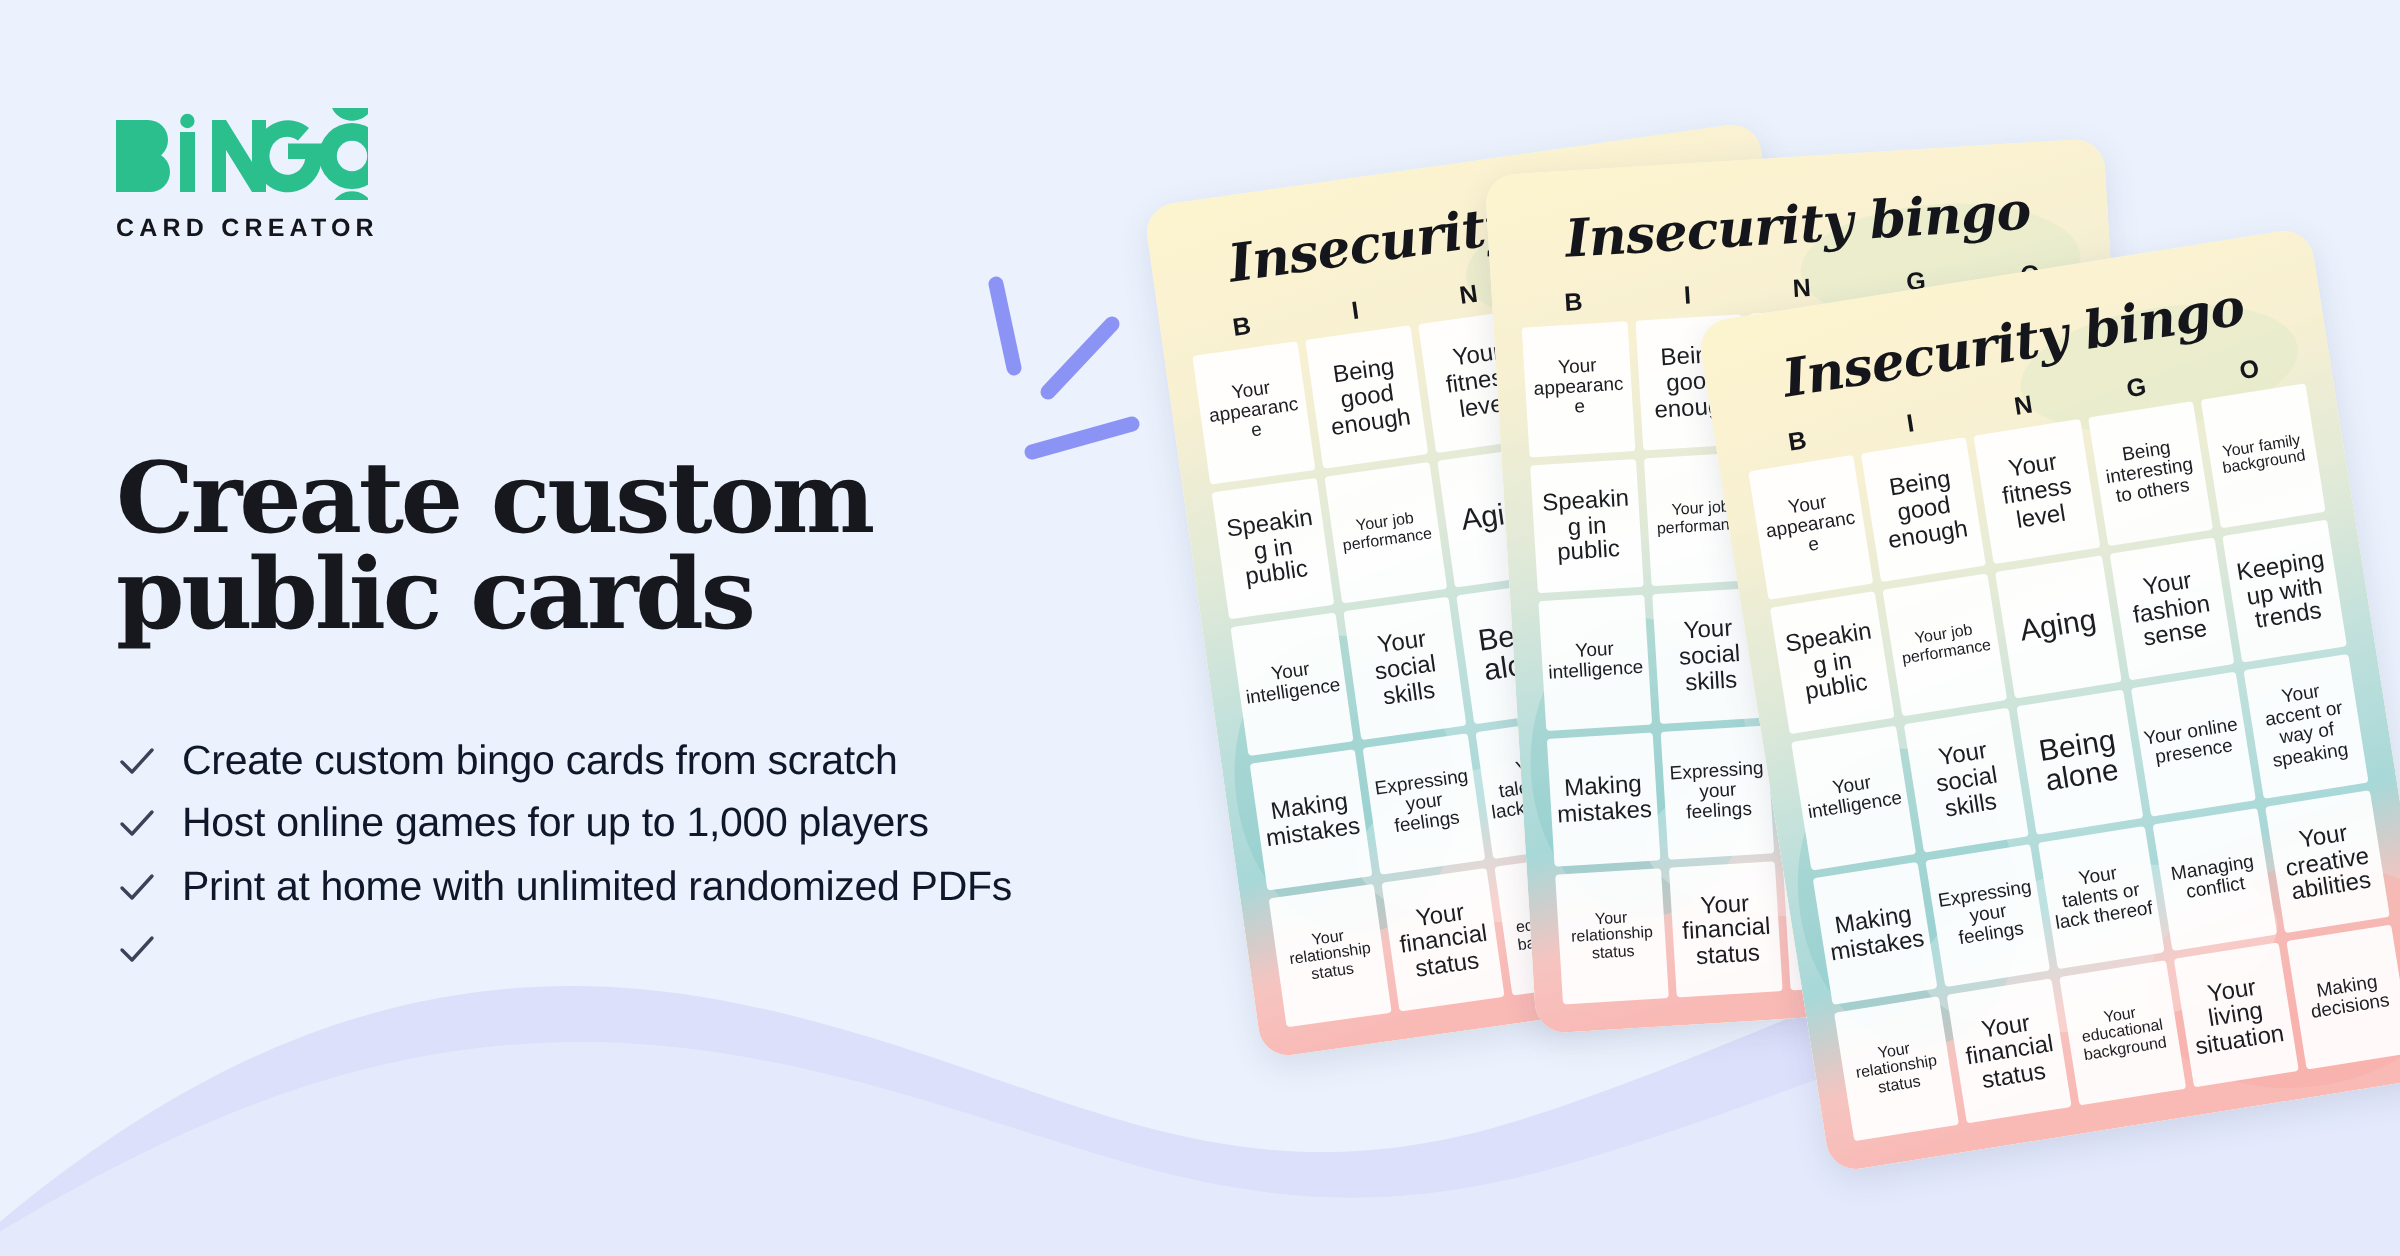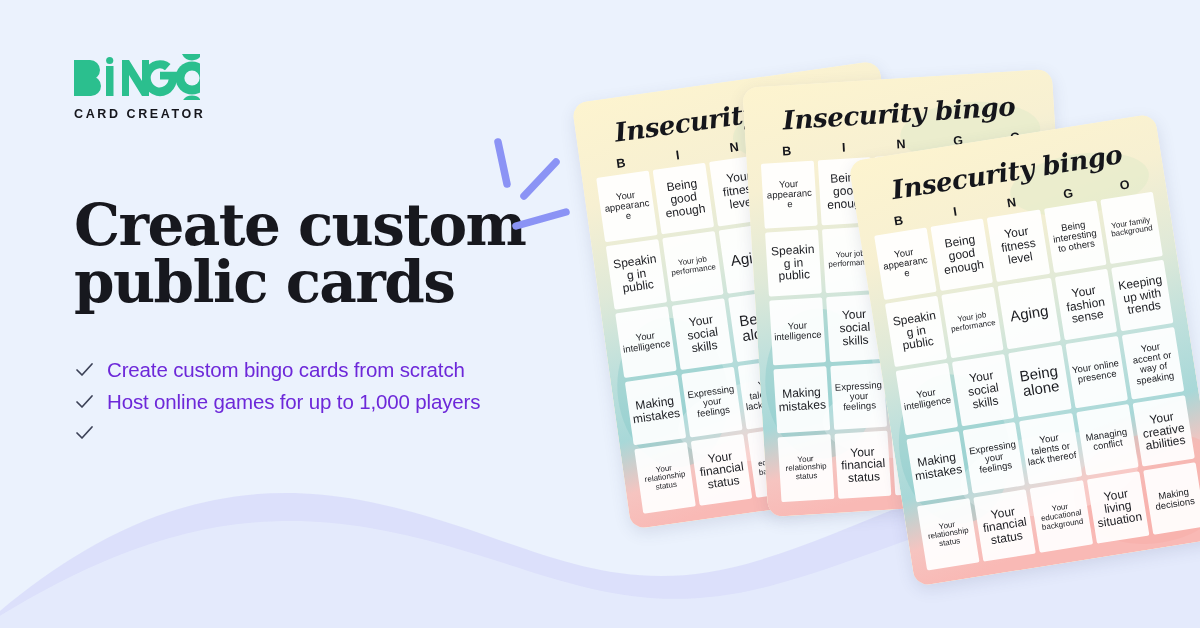--- a/index.html
+++ b/index.html
@@ -11,56 +11,56 @@
   }
 
   
   .wave-layer {
     position: absolute; inset: 0; overflow: hidden; pointer-events: none;
   }
   .wave-svg { position: absolute; left: 0; top: 0; }
 
   
   .left-col {
-    position: absolute; left: 74px; top: 52px; width: 560px; z-index: 5;
+    position: absolute; left: 58px; top: 52px; width: 560px; z-index: 5;
   }
 
   
   .logo { position: relative; width: 200px; }
   .logo-mark { display: block; }
   .logo-sub {
     margin-top: 7px;
     font-size: 12.5px;
     font-weight: 700;
     letter-spacing: 2.6px;
     color: #15161c;
     font-family: "Liberation Sans", sans-serif;
   }
 
   
   .headline {
-    margin-top: 76px;
+    margin-top: 104px;
     font-family: "DejaVu Serif", "Liberation Serif", serif;
     font-weight: 700;
-    font-size: 58px;
+    font-size: 49px;
     line-height: 0.98;
     letter-spacing: -1.6px;
     color: #17181e;
     max-width: 470px;
   }
 
   
   .bullets { margin-top: 44px; list-style: none; }
   .bullet {
     display: flex;
     align-items: center;
     gap: 13px;
     font-size: 20.5px;
     line-height: 1;
-    color: #6d28d9;
+    color: #0f172a;
     padding: 5.5px 0;
     letter-spacing: -0.15px;
   }
   .check { flex: 0 0 auto; display: block; }
 
   
   .sparkle { position: absolute; left: 478px; top: 134px; z-index: 6; }
 
   
   .cards-zone {
@@ -354,15 +354,21 @@
     <li class="bullet">
       <svg class="check" width="20" height="20" viewBox="0 0 20 20">
         <polyline points="3,10 8,15 18,4" fill="none" stroke="#3c4257" stroke-width="1.7" stroke-linecap="round" stroke-linejoin="round"></polyline>
       </svg>
       <span>Host online games for up to 1,000 players</span>
     </li>
     <li class="bullet">
       <svg class="check" width="20" height="20" viewBox="0 0 20 20">
         <polyline points="3,10 8,15 18,4" fill="none" stroke="#3c4257" stroke-width="1.7" stroke-linecap="round" stroke-linejoin="round"></polyline>
       </svg>
+      <span>Print at home with unlimited randomized PDFs</span>
+    </li>
+    <li class="bullet">
+      <svg class="check" width="20" height="20" viewBox="0 0 20 20">
+        <polyline points="3,10 8,15 18,4" fill="none" stroke="#3c4257" stroke-width="1.7" stroke-linecap="round" stroke-linejoin="round"></polyline>
+      </svg>
     </li>
   </ul>
 </div>
 
 </body></html>

